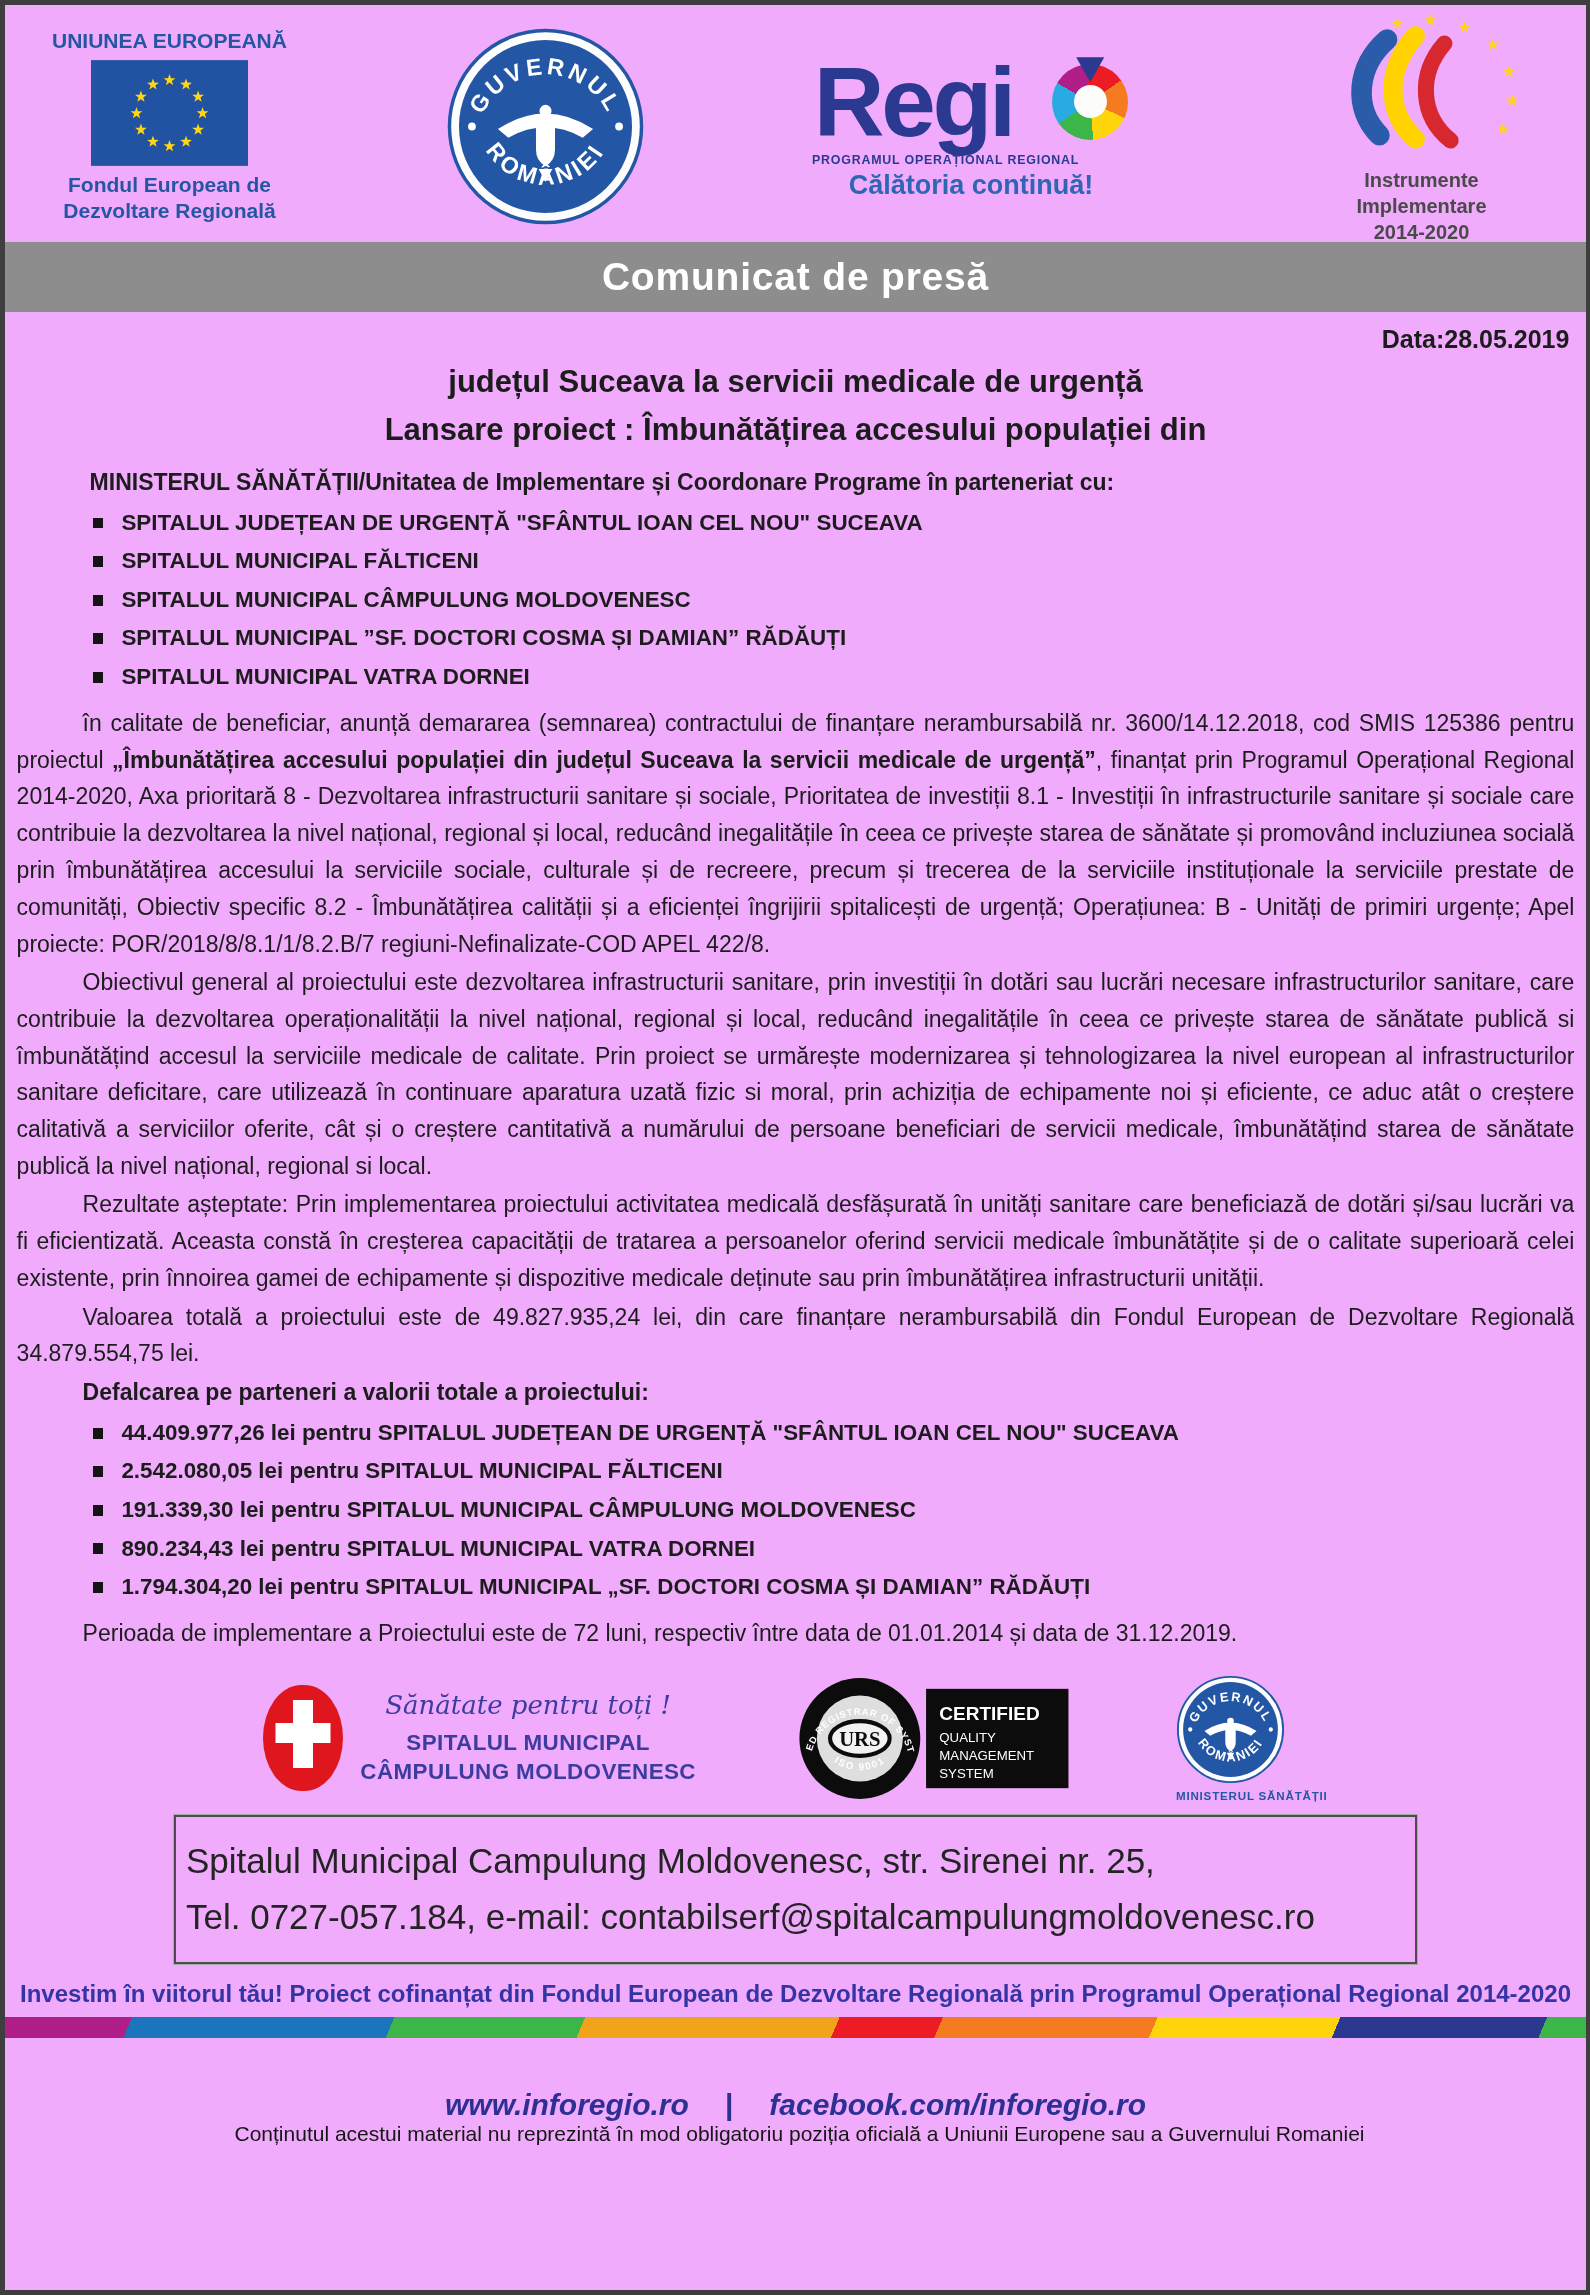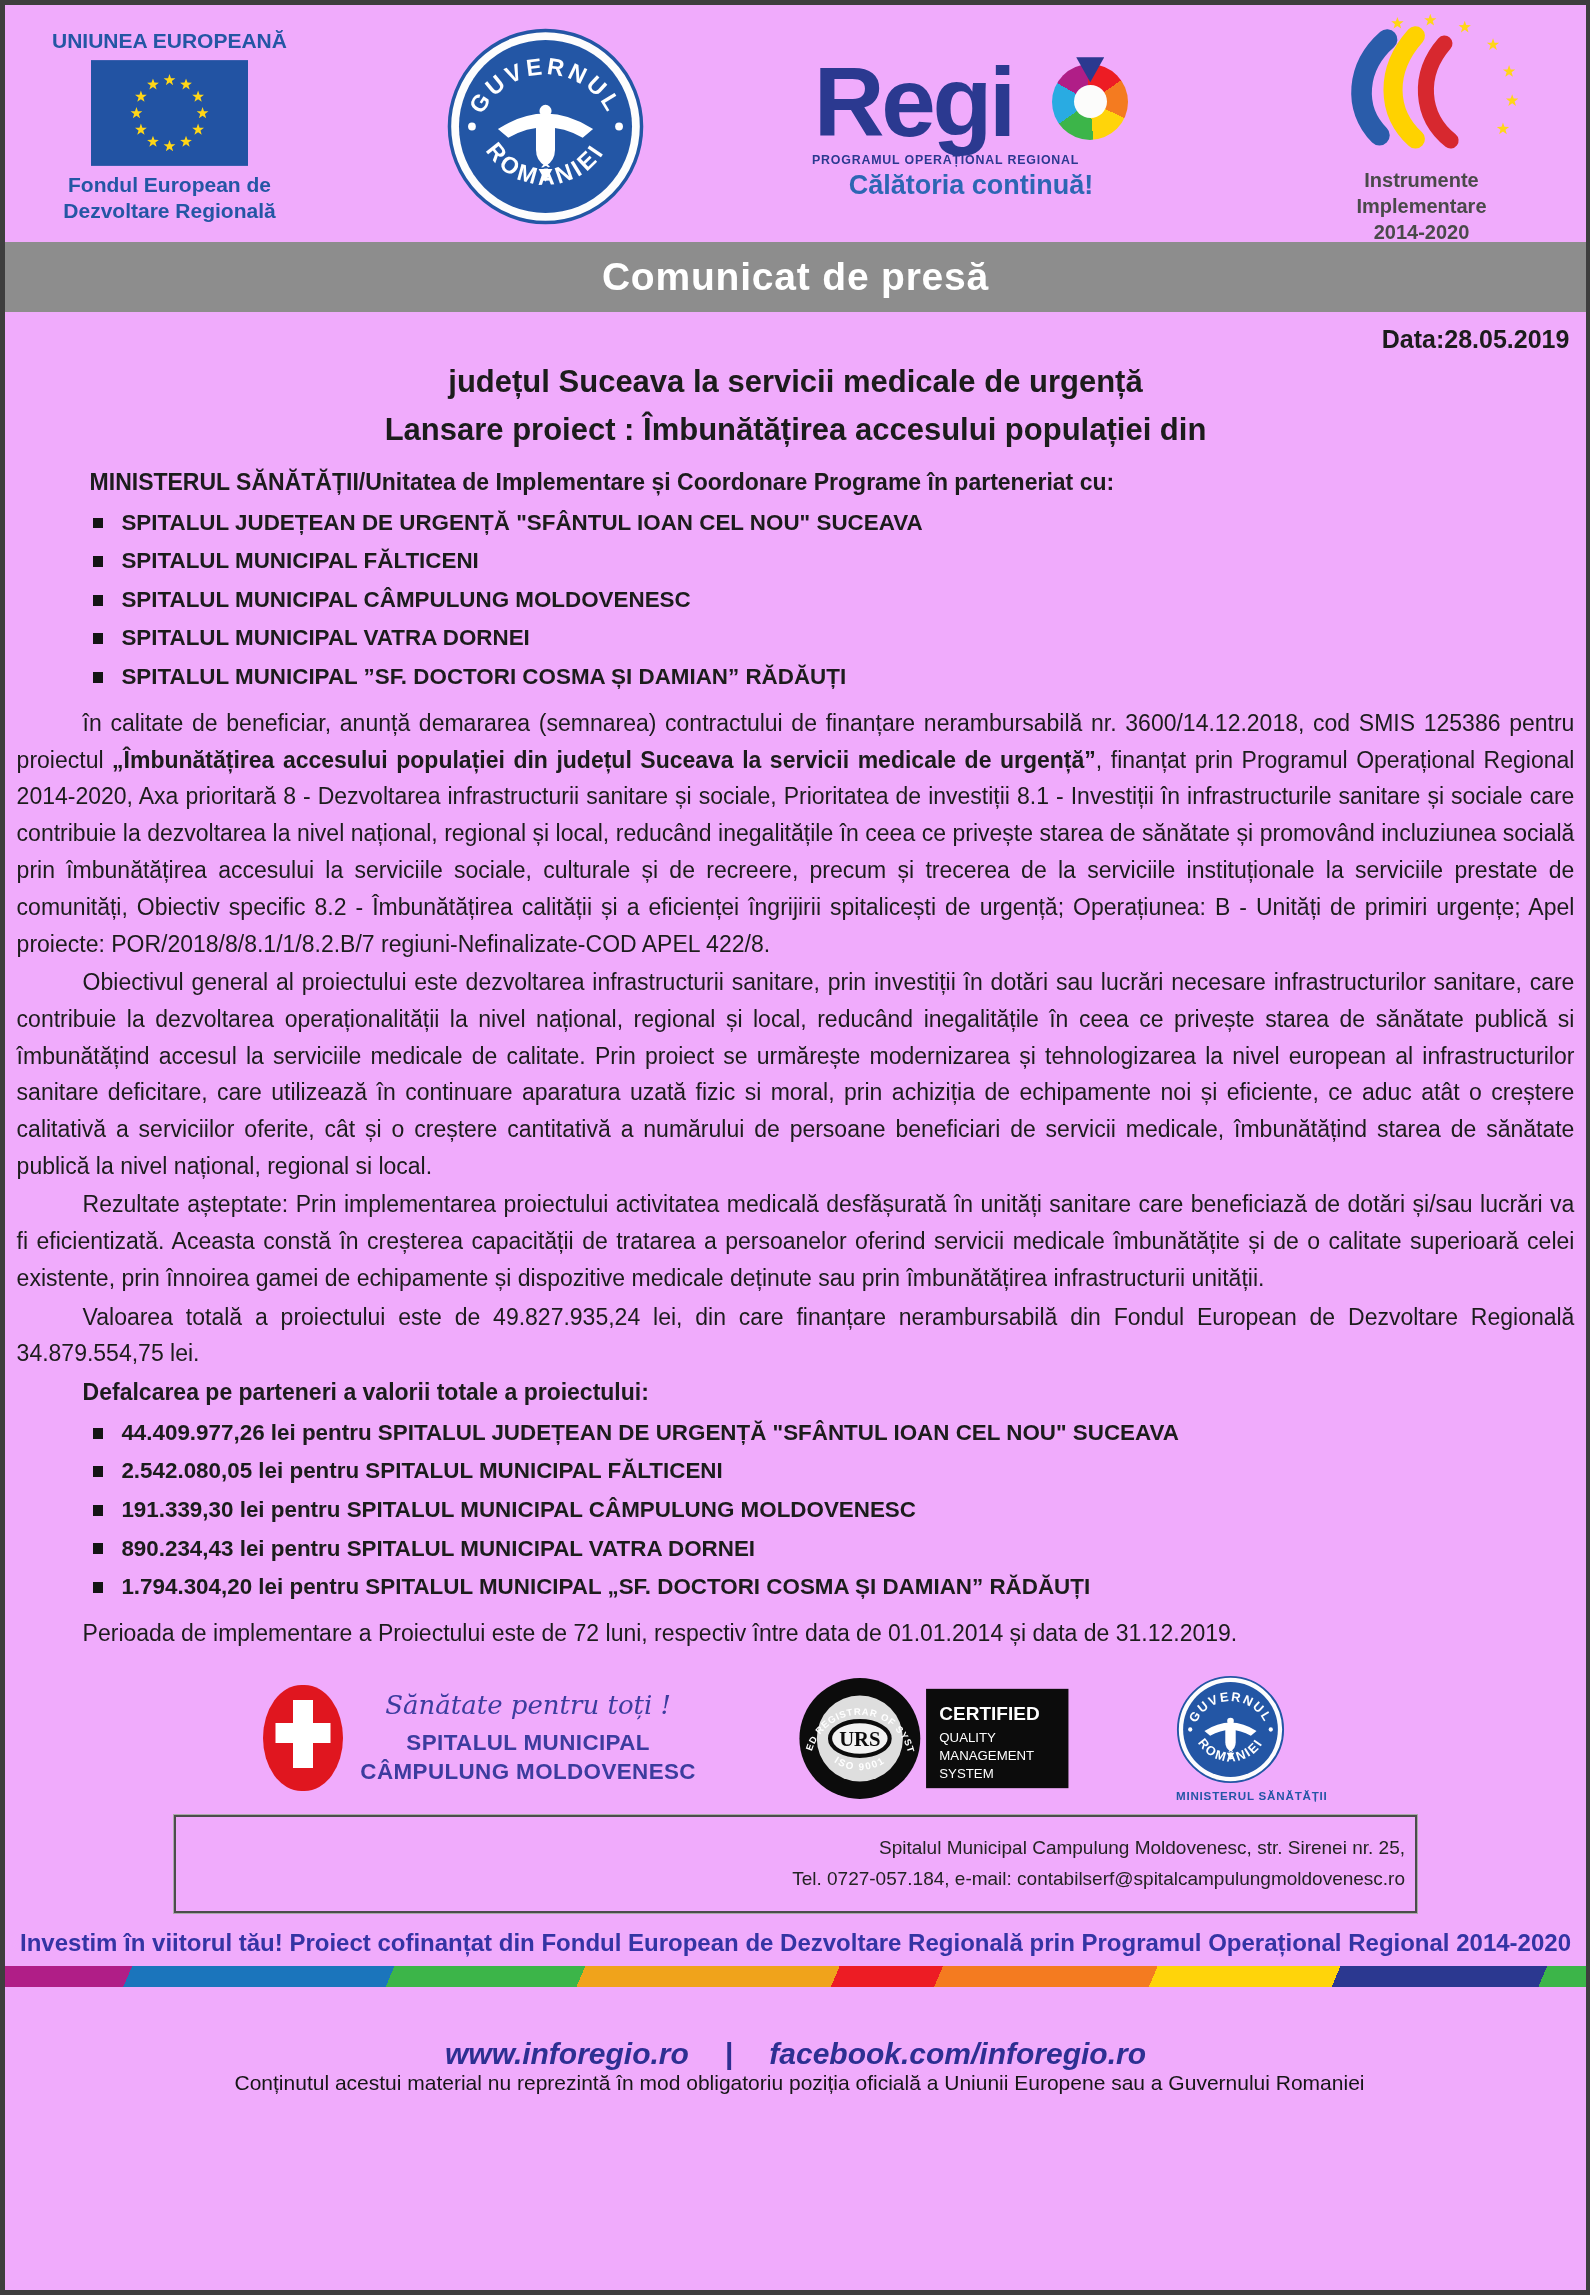--- a/index.html
+++ b/index.html
@@ -53,21 +53,21 @@
   .hospital-logo{display:flex;align-items:center;gap:17px;}
   .cross-egg{position:relative;width:80px;height:106px;background:var(--cross-red);border-radius:50% / 52%;}
   .cross-egg .v{position:absolute;left:50%;top:15px;transform:translateX(-50%);width:20px;height:68px;background:#fff;}
   .cross-egg .h{position:absolute;top:38px;left:50%;transform:translateX(-50%);width:55px;height:20px;background:#fff;}
   .hospital-text{text-align:center;}
   .hospital-script{font-family:"DejaVu Serif",serif;font-style:italic;font-size:26px;color:var(--hospital-purple);margin-bottom:8.3px;}
   .hospital-caps{font-size:22.4px;font-weight:bold;color:var(--hospital-purple);line-height:1.3;letter-spacing:0.4px;}
   .ministry-label{font-size:11.6px;font-weight:bold;color:var(--seal-blue);text-align:center;margin-top:1.7px;letter-spacing:0.8px;}
   
   .contact-box{width:1243px;margin:10px auto 0;border:2.5px solid var(--box-border);outline:0.8px solid #a8a8a8;
-    padding:16.6px 10px;text-align:right;font-size:19px;line-height:1.6;color:#232323;}
+    padding:16.6px 10px;text-align:left;font-size:35px;line-height:1.6;color:#232323;}
   .invest{text-align:center;color:var(--invest-blue);font-size:24px;font-weight:600;margin:16.6px 0 8.3px;}
   .stripe{height:21.5px;width:100%;}
   .links{display:flex;justify-content:center;align-items:center;gap:36px;color:var(--link-blue);
     font-size:30px;font-weight:bold;margin-top:50px;}
   .links a{color:var(--link-blue);text-decoration:none;cursor:pointer;font-style:italic;}
   .disclaimer{text-align:center;font-size:21px;color:#161616;padding-left:8px;}
 </style>
 </head>
 <body>
 
@@ -179,25 +179,25 @@
       <li>
           <span class="bullet"></span>
           <span>SPITALUL MUNICIPAL FĂLTICENI</span>
         </li>
       <li>
           <span class="bullet"></span>
           <span>SPITALUL MUNICIPAL CÂMPULUNG MOLDOVENESC</span>
         </li>
       <li>
           <span class="bullet"></span>
+          <span>SPITALUL MUNICIPAL ”SF. DOCTORI COSMA ȘI DAMIAN” RĂDĂUȚI</span>
+        </li>
+      <li>
+          <span class="bullet"></span>
           <span>SPITALUL MUNICIPAL VATRA DORNEI</span>
-        </li>
-      <li>
-          <span class="bullet"></span>
-          <span>SPITALUL MUNICIPAL ”SF. DOCTORI COSMA ȘI DAMIAN” RĂDĂUȚI</span>
         </li>
     </ul>
 
     <p class="para"><span>în calitate de beneficiar, anunță  demararea (semnarea) contractului de finanțare nerambursabilă nr. 3600/14.12.2018, cod SMIS 125386 pentru proiectul </span><span class="bold-inline">„Îmbunătățirea accesului populației din județul Suceava la servicii medicale de urgență”</span><span>, finanțat prin Programul Operațional Regional 2014-2020,  Axa prioritară  8 - Dezvoltarea infrastructurii sanitare și sociale, Prioritatea de investiții 8.1 - Investiții în infrastructurile sanitare și sociale care contribuie la dezvoltarea la nivel național, regional și local, reducând inegalitățile în ceea ce privește starea de sănătate și promovând incluziunea socială prin îmbunătățirea accesului la serviciile  sociale, culturale și de recreere, precum și trecerea de la serviciile instituționale la serviciile prestate de comunități, Obiectiv specific 8.2 - Îmbunătățirea calității și a eficienței îngrijirii spitalicești de urgență; Operațiunea: B - Unități de primiri urgențe; Apel proiecte: POR/2018/8/8.1/1/8.2.B/7 regiuni-Nefinalizate-COD APEL 422/8.</span></p>
 
     <p class="para">Obiectivul general al proiectului este dezvoltarea infrastructurii sanitare, prin investiții în dotări sau lucrări necesare infrastructurilor sanitare, care contribuie la dezvoltarea operaționalității la nivel național, regional și local, reducând inegalitățile în ceea ce privește starea de sănătate publică si îmbunătățind accesul la serviciile medicale de calitate. Prin proiect se urmărește modernizarea și tehnologizarea la nivel european al infrastructurilor sanitare deficitare, care utilizează în continuare aparatura uzată fizic si moral, prin achiziția de echipamente noi și eficiente, ce aduc atât o creștere calitativă a serviciilor oferite, cât și o creștere cantitativă a numărului de persoane beneficiari de servicii medicale, îmbunătățind starea de sănătate publică la nivel național, regional si local.</p>
 
     <p class="para">Rezultate așteptate: Prin implementarea proiectului activitatea medicală desfășurată în unități sanitare care beneficiază de dotări și/sau lucrări va fi eficientizată. Aceasta constă în creșterea capacității de tratarea a persoanelor  oferind servicii medicale îmbunătățite și de o calitate superioară celei existente, prin înnoirea gamei de echipamente și dispozitive medicale deținute sau prin îmbunătățirea infrastructurii unității.</p>
 
     <p class="para">Valoarea totală a proiectului este de 49.827.935,24 lei, din care finanțare nerambursabilă din Fondul European de Dezvoltare Regională 34.879.554,75 lei.</p>

